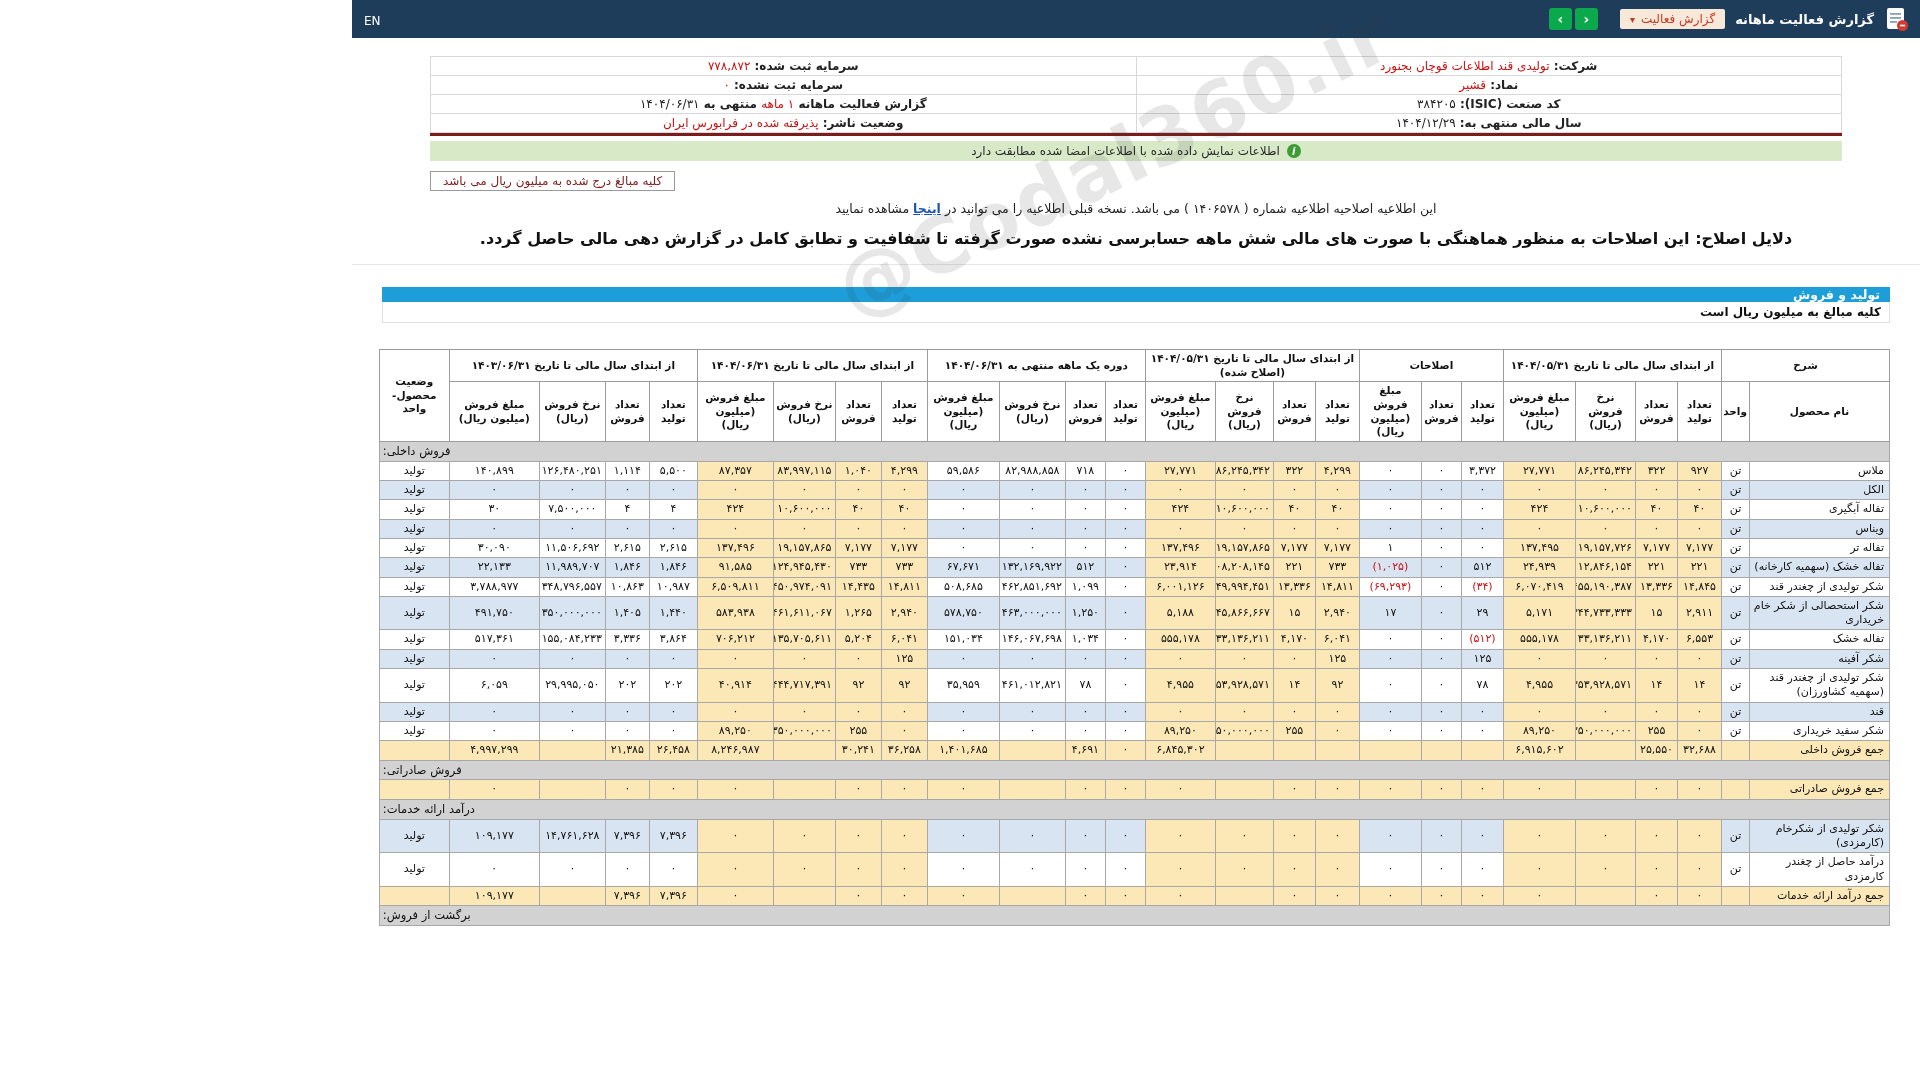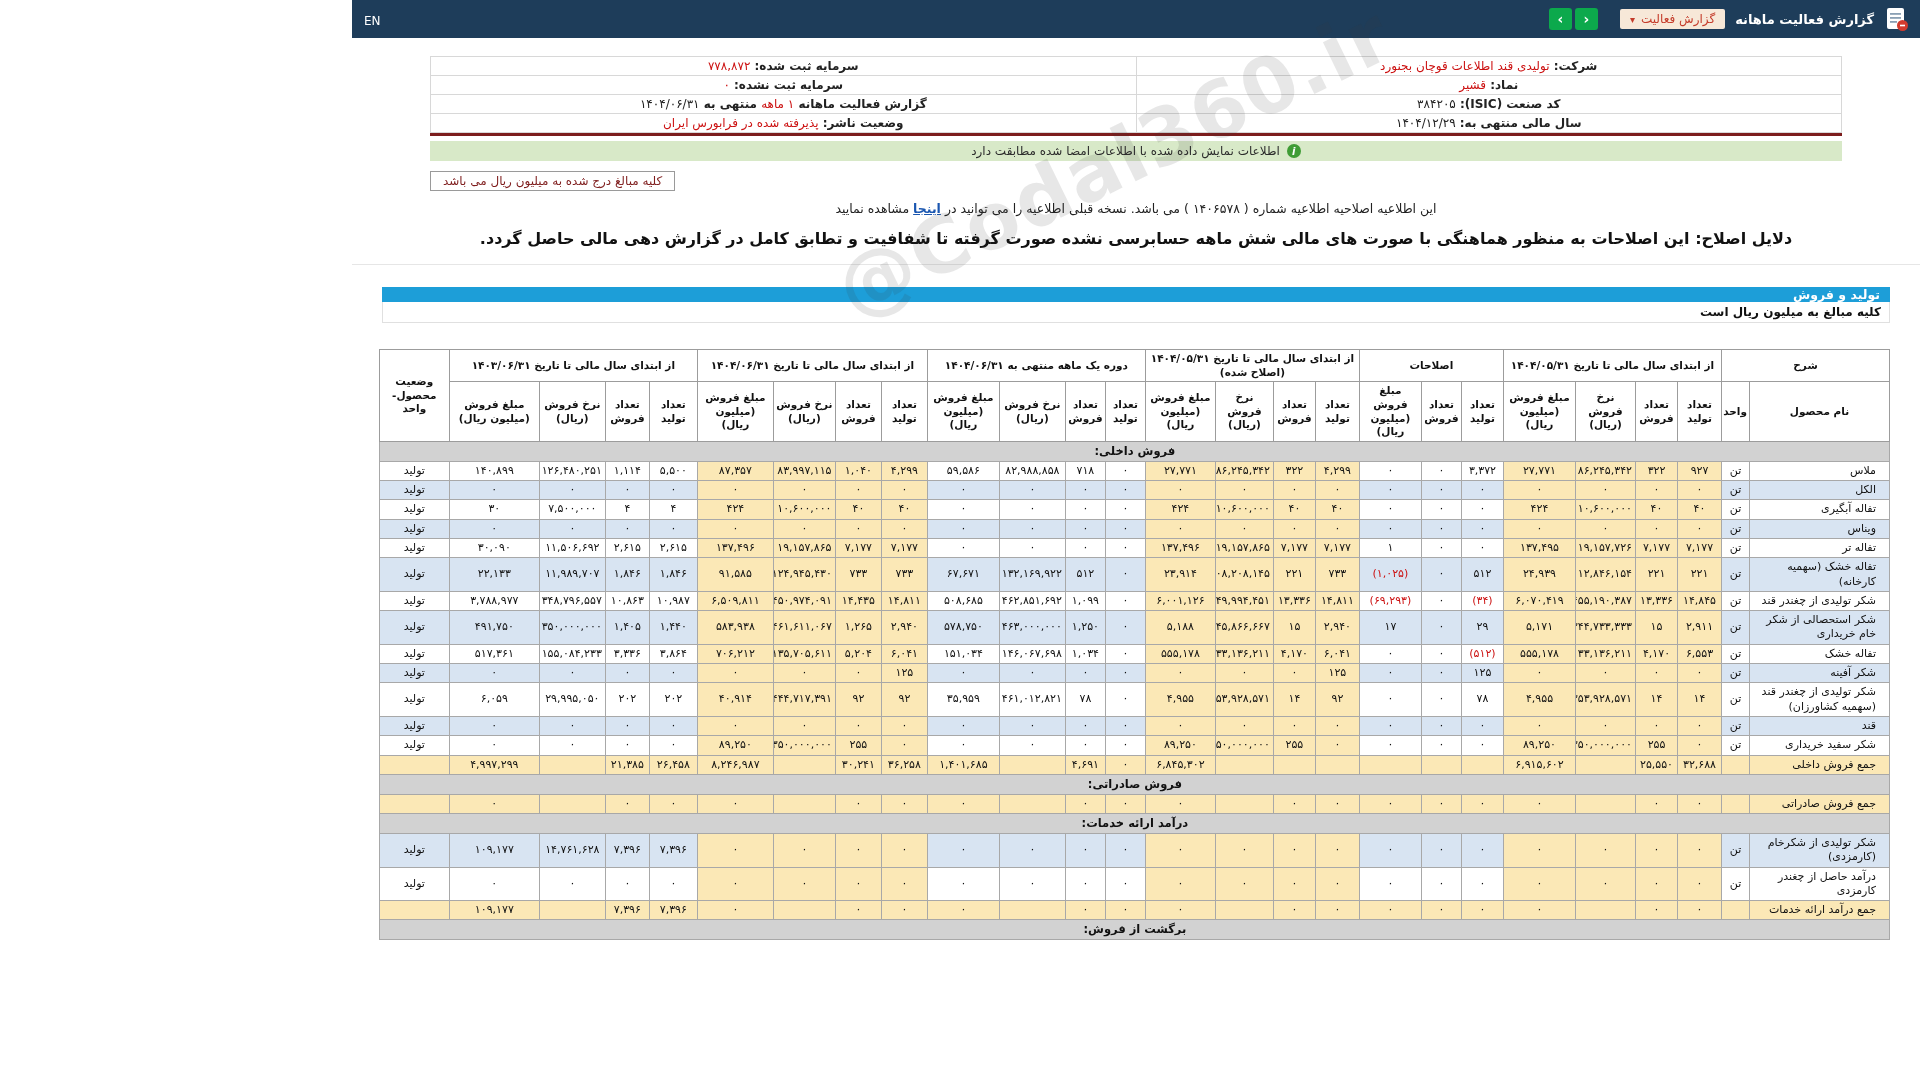--- a/index.html
+++ b/index.html
@@ -43,26 +43,26 @@
 
 .section-bar{margin:22px 30px 0;background:#1d9ed8;color:#fff;font-weight:bold;font-size:12.5px;padding:0 10px}
 .table-note{margin:0 30px;border:1px solid #e0e0e0;border-top:none;background:#fff;font-weight:bold;font-size:12px;padding:3px 8px;color:#111}
 
 
 .table-wrap{position:relative;margin:26px 30px 0}
 .main{width:1510px;border-collapse:collapse;table-layout:fixed}
 .main th{border:1px solid #9c9c9c;background:#fff;font-size:10.5px;font-weight:bold;padding:2px 2px;
          text-align:center;color:#111;line-height:1.3;overflow:hidden}
 .main td{border:1px solid #a8a8a8;font-size:11px;padding:2px 3px;text-align:center;color:#111;line-height:1.3;overflow:hidden}
-.main td.name{text-align:right;padding-right:13px}
+.main td.name{text-align:right;padding-right:5px}
 .main tr.odd td{background:#fff}
 .main tr.even td{background:#d8e4f2}
 .main tr.odd td.y,.main tr.even td.y{background:#fbe8b6}
 .main tr.tot td{background:#fbe8b6}
-.main td.sec{background:#d2d2d2;font-weight:bold;text-align:center;padding-right:2px;font-size:11.5px}
+.main td.sec{background:#d2d2d2;font-weight:normal;text-align:left;padding-right:2px;font-size:11.5px}
 .main td.neg{color:#cc1111}
 .watermark{position:absolute;left:440px;top:-95px;transform:rotate(-26deg);transform-origin:left top;
            font-size:78px;font-weight:bold;color:rgba(60,60,60,.12);pointer-events:none;direction:ltr;
            letter-spacing:2px;z-index:5;white-space:nowrap}
 </style>
 </head>
 <body>
 
 <div class="page">
 

